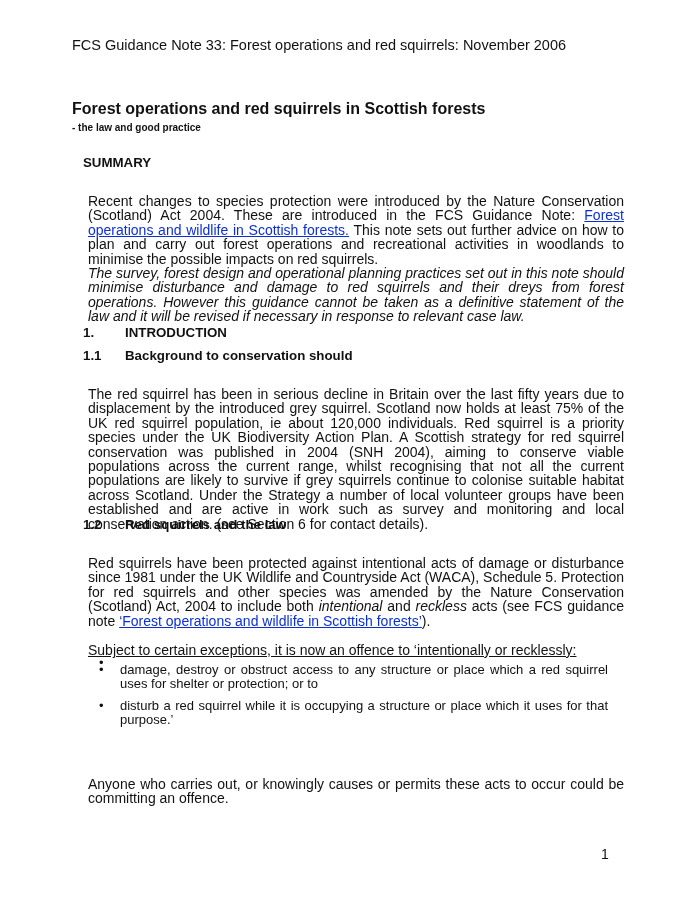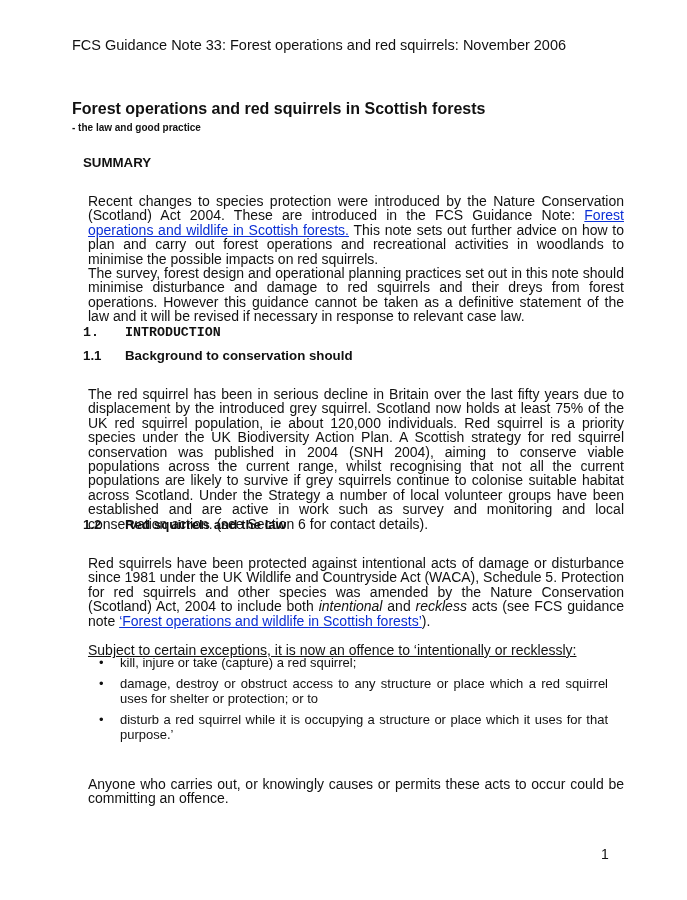--- a/index.html
+++ b/index.html
@@ -24,34 +24,34 @@
 <body>
 
 <div class="page">
   <div class="running-header">FCS Guidance Note 33: Forest operations and red squirrels: November 2006</div>
 
   <div class="doc-title">Forest operations and red squirrels in Scottish forests</div>
   <div class="doc-subtitle">- the law and good practice</div>
 
   <div class="sec-heading" style="top:155px;">SUMMARY</div>
   <p class="para" style="top:178px;"><span>Recent changes to species protection were introduced by the Nature Conservation (Scotland) Act 2004. These are introduced in the FCS Guidance Note: </span><a class="link" href="#">Forest operations and wildlife in Scottish forests.</a><span> This note sets out further advice on how to plan and carry out forest operations and recreational activities in woodlands to minimise the possible impacts on red squirrels.</span></p>
-  <p class="para" style="top:250px;">The survey, forest design and operational planning practices set out in this note should minimise disturbance and damage to red squirrels and their dreys from forest operations. However this guidance cannot be taken as a definitive statement of the law and it will be revised if necessary in response to relevant case law.</p>
+  <p class="para" style="top:250px;font-style:italic;">The survey, forest design and operational planning practices set out in this note should minimise disturbance and damage to red squirrels and their dreys from forest operations. However this guidance cannot be taken as a definitive statement of the law and it will be revised if necessary in response to relevant case law.</p>
 
-  <div class="sec-heading" style="top:325px;font-family:Liberation Mono, monospace;"><span class="num">1.</span><span>INTRODUCTION</span></div>
+  <div class="sec-heading" style="top:325px;"><span class="num">1.</span><span>INTRODUCTION</span></div>
 
   <div class="sec-heading" style="top:348px;"><span class="num">1.1</span><span>Background to conservation should</span></div>
   <p class="para" style="top:371px;">The red squirrel has been in serious decline in Britain over the last fifty years due to displacement by the introduced grey squirrel. Scotland now holds at least 75% of the UK red squirrel population, ie about 120,000 individuals. Red squirrel is a priority species under the UK Biodiversity Action Plan. A Scottish strategy for red squirrel conservation was published in 2004 (SNH 2004), aiming to conserve viable populations across the current range, whilst recognising that not all the current populations are likely to survive if grey squirrels continue to colonise suitable habitat across Scotland. Under the Strategy a number of local volunteer groups have been established and are active in work such as survey and monitoring and local conservation action. (see Section 6 for contact details).</p>
 
   <div class="sec-heading" style="top:517px;"><span class="num">1.2</span><span>Red squirrels and the law</span></div>
   <p class="para" style="top:540px;"><span>Red squirrels have been protected against intentional acts of damage or disturbance since 1981 under the UK Wildlife and Countryside Act (WACA), Schedule 5. Protection for red squirrels and other species was amended by the Nature Conservation (Scotland) Act, 2004 to include both </span><em>intentional</em><span> and </span><em>reckless</em><span> acts (see FCS guidance note </span><a class="link" href="#">‘Forest operations and wildlife in Scottish forests’</a><span>).</span></p>
 
   <p class="para" style="top:627px;text-decoration:underline;">Subject to certain exceptions, it is now an offence to ‘intentionally or recklessly:</p>
 
   <ul class="bullets" style="top:656px;">
-    <li><span class="dot">•</span><span>kill, injure or take (capture) a red squirrel;</span></li>
+    <li><span class="dot">•</span></li>
     <li><span class="dot">•</span><span>damage, destroy or obstruct access to any structure or place which a red squirrel uses for shelter or protection; or to</span></li>
     <li><span class="dot">•</span><span>disturb a red squirrel while it is occupying a structure or place which it uses for that purpose.’</span></li>
   </ul>
 
   <p class="para" style="top:761px;">Anyone who carries out, or knowingly causes or permits these acts to occur could be committing an offence.</p>
 
   <div class="page-number">1</div>
 </div>
 
 </body></html>

